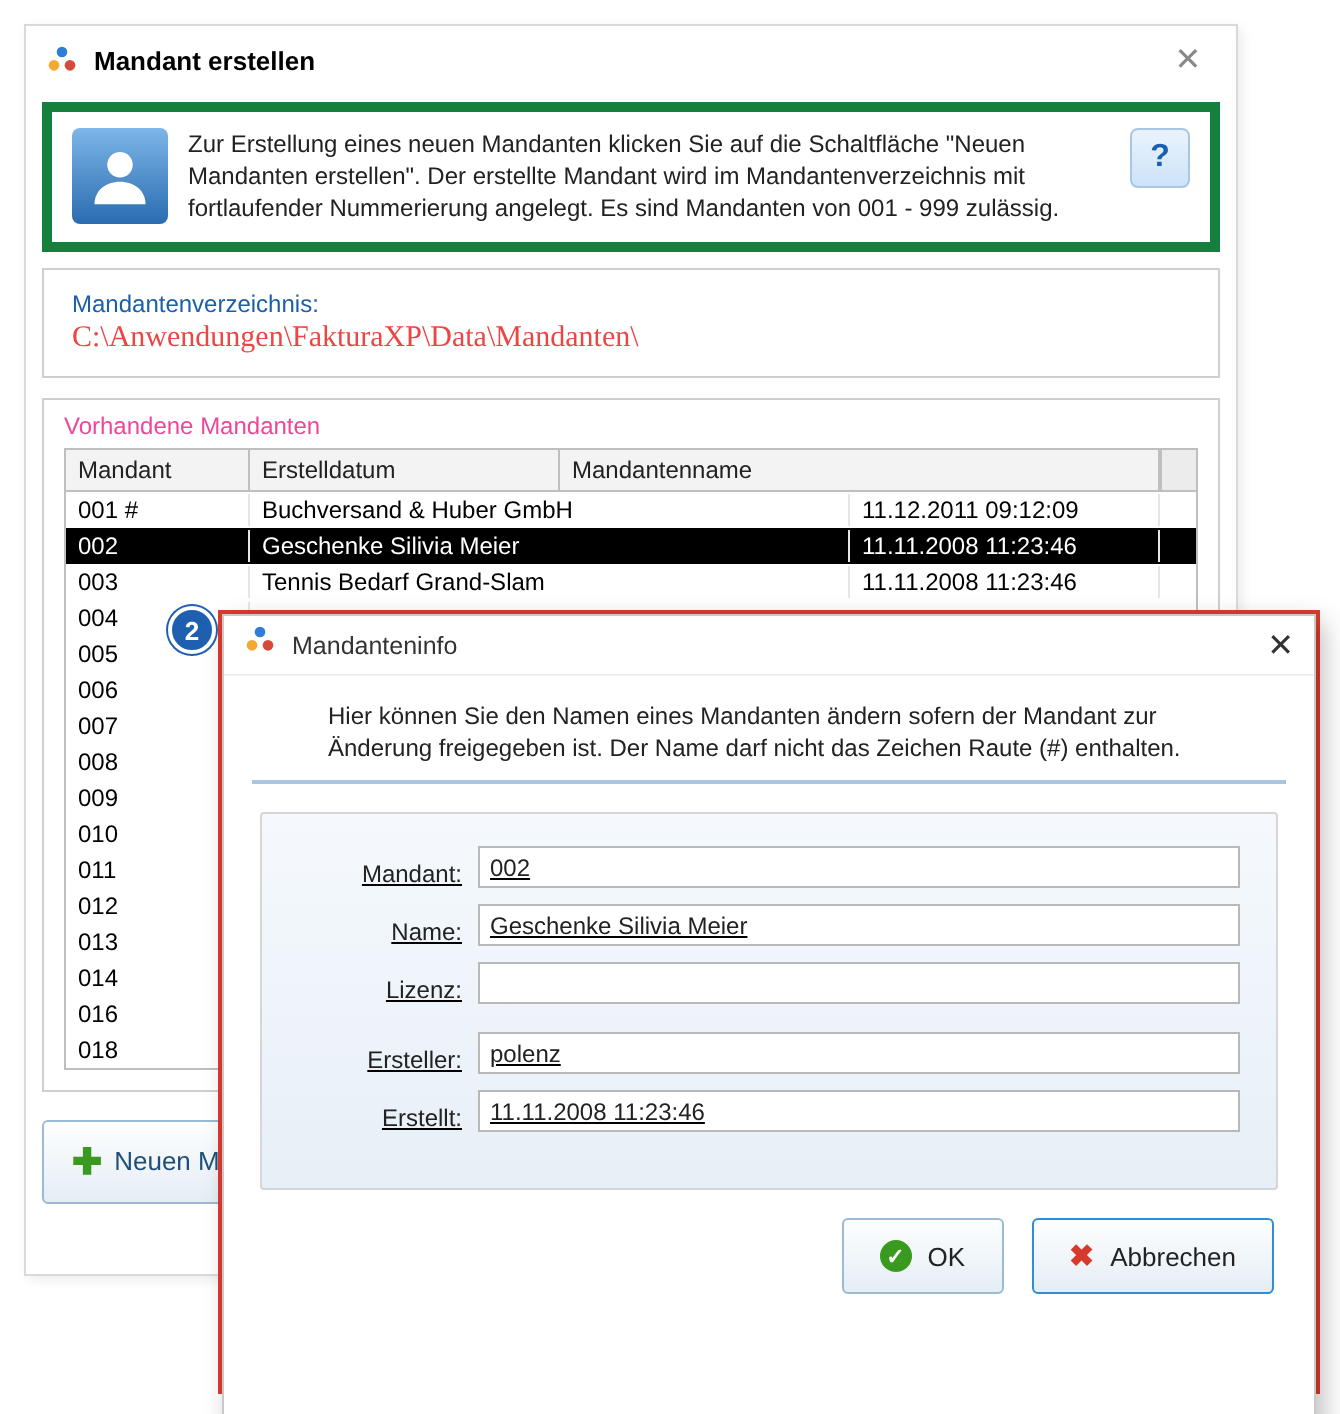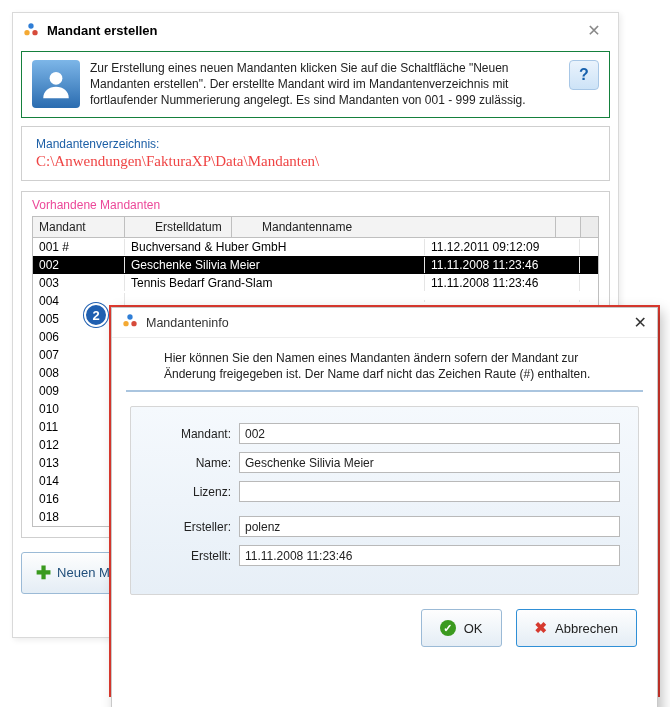--- a/index.html
+++ b/index.html
@@ -9,21 +9,21 @@
   .window-main {
     position: absolute; left: 12px; top: 12px; width: 607px; height: 626px;
     border: 1px solid #d9d9d9; background: #fff; box-shadow: 2px 2px 6px rgba(0,0,0,.08);
   }
   .titlebar { height: 34px; display: flex; align-items: center; padding: 0 10px; gap: 8px; }
   .titlebar .icon { width: 16px; height: 16px; display:flex; align-items:center; justify-content:center; }
   .titlebar .title { color: #000000; font-size: 13px; flex: 1; font-weight: bold; }
   .titlebar .close { width: 28px; text-align: center; color: #888; font-size: 16px; cursor: default; }
 
   .header-band {
-    margin: 4px 8px 4px 8px; background: #fff; border: 1px solid #15803d;
+    margin: 4px 8px 4px 8px; background: #fff; border: 5px solid #15803d;
     padding: 8px 10px; display: flex; align-items: flex-start; gap: 10px;
   }
   .avatar {
     width: 48px; height: 48px; border-radius: 4px;
     background: linear-gradient(#7db6e8,#2a6cb0); display:flex; align-items:center; justify-content:center;
   }
   .avatar svg { width: 34px; height: 34px; }
   .header-text { font-size: 12px; color: #222; line-height: 1.35; flex: 1; }
   .help-btn {
     width: 30px; height: 30px; border: 1px solid #a8c7e6; border-radius: 4px;
@@ -32,21 +32,21 @@
   }
 
   .inner { margin: 8px; border:1px solid #cfcfcf; background:#fff; padding:10px 14px; }
 
   .path-label { font-size: 12px; color:#1c5fa6; margin-bottom:2px; }
   .path-value { font-size: 15px; color:#ef4444;font-family:Liberation Serif, serif; }
 
   .table-section { margin: 10px 8px 0 8px; border:1px solid #cfcfcf; background:#fff; padding: 6px 10px 10px 10px; }
   .table-caption { font-size:12px; color:#ec4899; margin-bottom:4px; }
   .grid { border:1px solid #bfbfbf; font-size:12px; }
-  .grid-head { display:flex; background:#f3f3f3; border-bottom:1px solid #bfbfbf;gap:24px; }
+  .grid-head { display:flex; background:#f3f3f3; border-bottom:1px solid #bfbfbf; }
   .grid-head .cell { padding:3px 6px; border-right:1px solid #bfbfbf; color:#222; }
   .grid-head .scrollhead { width:18px; background:#ececec; border-left:1px solid #bfbfbf; }
   .grid-body { position:relative; }
   .row { display:flex; height:18px; align-items:center; }
   .row .cell { padding:1px 6px; border-right:1px solid #e5e5e5; overflow:hidden; white-space:nowrap; }
   .row .scrollcell { width:18px; }
   .row.selected { background:#000; color:#fff; }
   .c-mand { width:92px; }
   .c-name { width:300px; }
   .c-date { flex:1; }
@@ -76,21 +76,21 @@
   .dialog .titlebar2 .x { color:#333; font-size:16px; }
 
   .dlg-head { padding:12px 26px 8px 38px; border-bottom:2px solid #aac5df; margin:0 14px; }
   .dlg-head .h1 { font-weight:bold; font-size:13px; color:#111; margin-bottom:4px; }
   .dlg-head .h2 { font-size:12px; color:#222; line-height:1.35; }
 
   .form-panel {
     margin:14px 18px 0 18px; border:1px solid #d6d6d6; border-radius:2px;
     background:linear-gradient(#f5f9fd,#e7eff7); padding:16px 18px 20px 18px;
   }
-  .form-row { display:flex; align-items:center; margin-bottom:8px; }
+  .form-row { display:flex; align-items:flex-end; margin-bottom:8px;text-decoration:underline; }
   .form-row label { width:90px; text-align:right; font-size:12px; color:#222; padding-right:8px; }
   .form-row .field {
     flex:1; height:21px; border:1px solid #b9b9b9; background:#fff; font-size:12px;
     padding:2px 5px; color:#222; display:flex; align-items:center;
   }
   .gap { height:6px; }
 
   .dlg-buttons { display:flex; justify-content:flex-end; gap:14px; padding:14px 20px; }
   .dbtn {
     display:inline-flex; align-items:center; gap:8px; height:38px; padding:0 18px;

